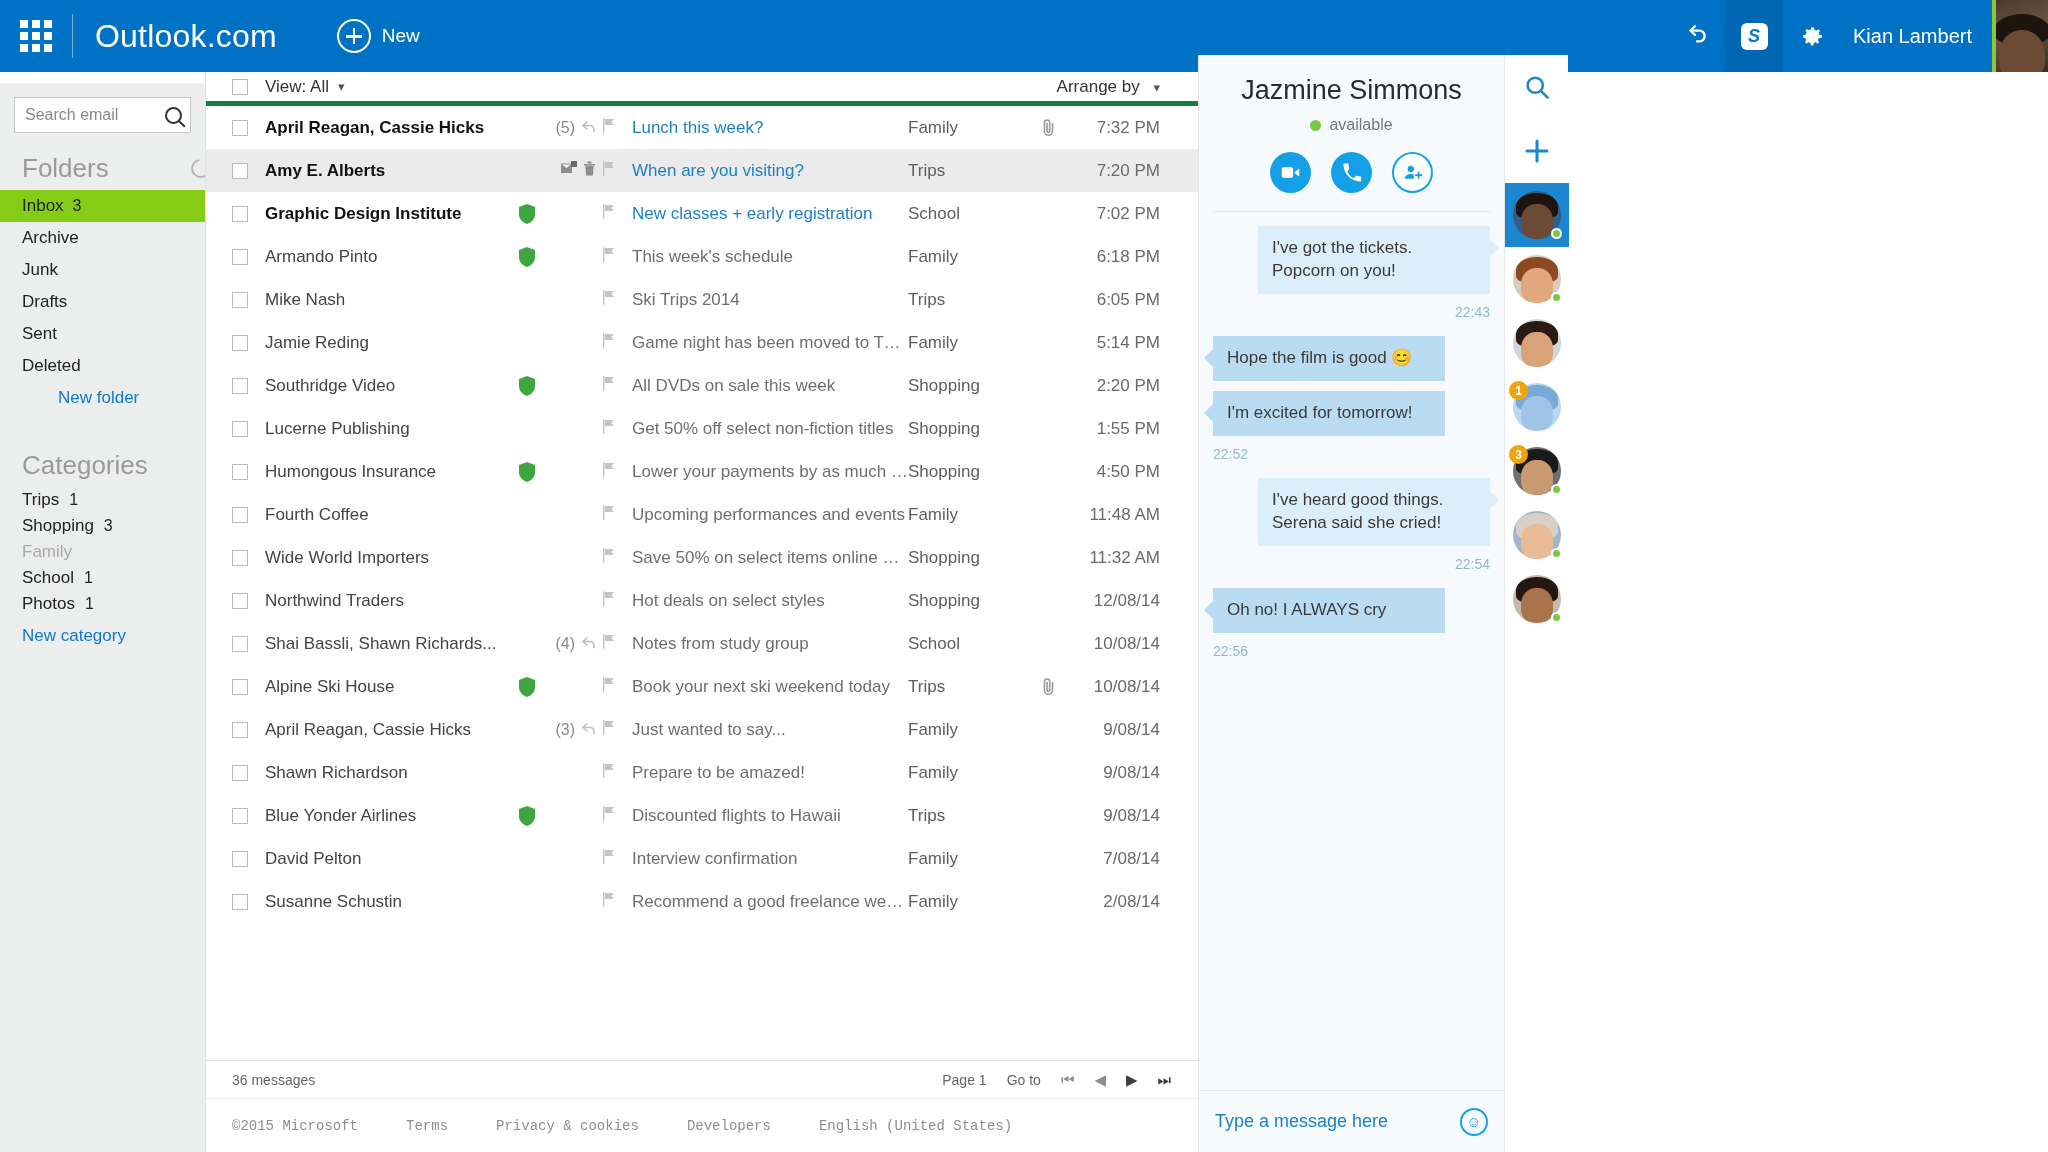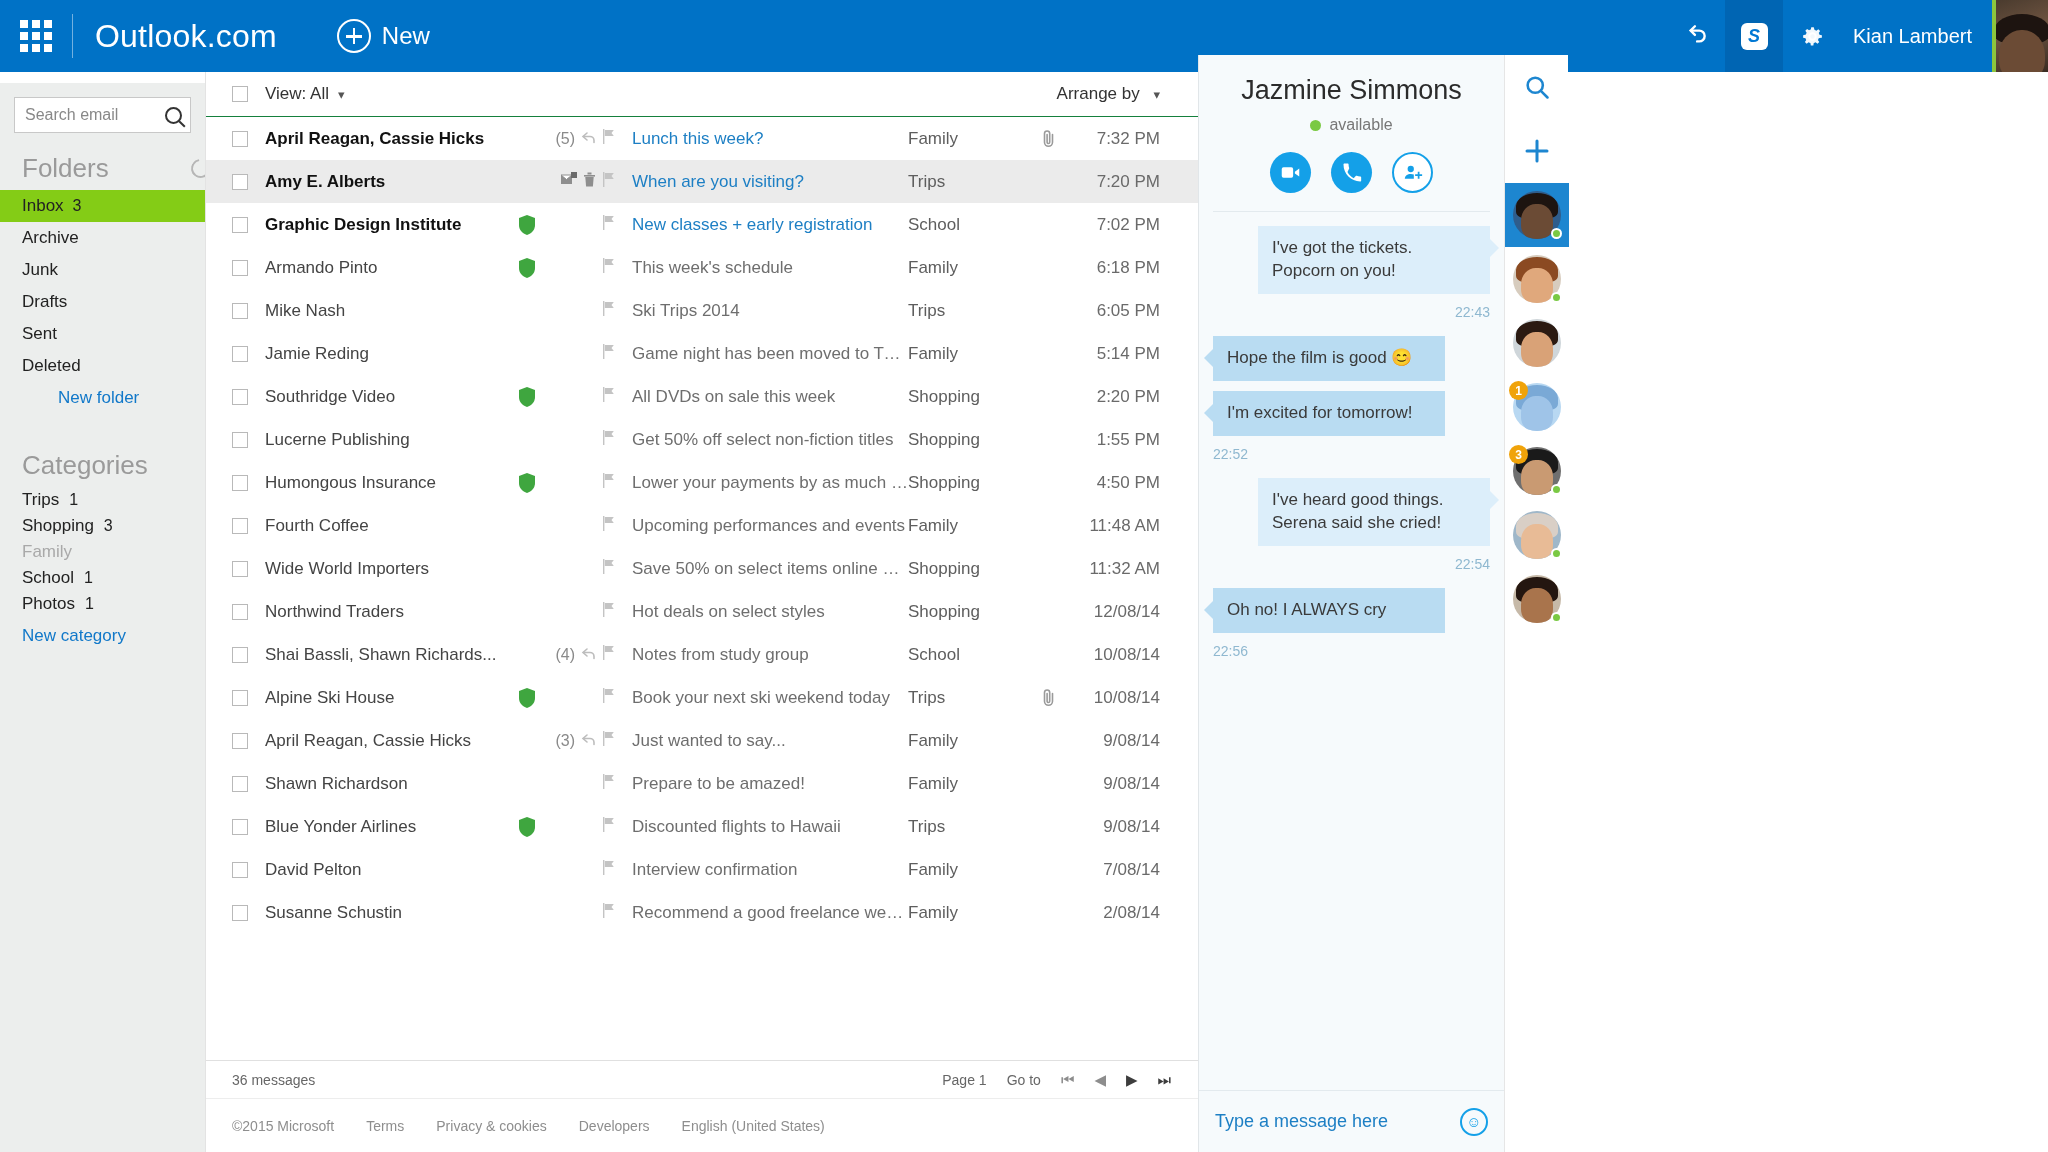--- a/index.html
+++ b/index.html
@@ -31,21 +31,21 @@
   }
   .newbtn .circ {
     width: 34px; height: 34px; border: 2px solid #fff; border-radius: 50%;
     position: relative;
   }
   .newbtn .circ::before, .newbtn .circ::after {
     content: ""; position: absolute; background: #fff;
   }
   .newbtn .circ::before { left: 7px; top: 14px; width: 16px; height: 2.5px; }
   .newbtn .circ::after { top: 7px; left: 13.7px; width: 2.5px; height: 16px; }
-  .newbtn span { color: #fff; font-size: 24px; font-weight: 300; }
+  .newbtn span { color: #fff; font-size: 19px; font-weight: 300; }
 
   .topbar-right {
     margin-left: auto; display: flex; align-items: center; height: 72px;
   }
   .tb-icon {
     width: 58px; height: 72px; display: flex; align-items: center; justify-content: center;
     color: #fff; cursor: pointer;
   }
   .tb-icon.skype { background: #0065b3; }
   .skype-badge {
@@ -115,22 +115,22 @@
   .cat.muted { color: #a9a9a9; }
   .cat.link { color: #1178c9; }
   .cat .cnt { font-size: 16px; }
 
   
   .list {
     position: absolute; top: 72px; left: 205px; width: 993px; height: 1080px;
     background: #fff; border-left: 1px solid #e3e3e3;
   }
   .list-head {
-    height: 45px; display: flex; align-items: center; padding: 0 38px 0 26px;
-    border-bottom: 1px solid #15803d;
+    height: 34px; display: flex; align-items: center; padding: 0 38px 0 26px;
+    border-bottom: 5px solid #15803d;
   }
   .cb {
     width: 16px; height: 16px; border: 1.5px solid #b9b9b9; background: #fff;
     flex: none; cursor: pointer;
   }
   .view-label { font-size: 17px; color: #333; margin-left: 17px; }
   .chev { margin-left: 9px; color: #555; font-size: 13px; }
   .arrange { margin-left: auto; font-size: 17px; color: #333; cursor: pointer; }
 
   .rows { height: 850px; overflow: hidden; }
@@ -167,22 +167,22 @@
     padding: 0 28px 0 26px; background: #fff;
   }
   .statusbar .msgs { font-size: 14px; color: #666; }
   .pager { margin-left: auto; display: flex; align-items: center; gap: 20px; }
   .pager .t { font-size: 14px; color: #666; cursor: pointer; }
   .pgbtn { color: #8d8d8d; font-size: 15px; cursor: pointer; }
   .pgbtn.on { color: #3d3d3d; }
 
   .footer {
     position: absolute; bottom: 0; left: 0; width: 993px; height: 54px;
-    display: flex; align-items: center; gap: 32px; padding-left: 26px;
-    border-top: 1px solid #ededed; background: #fff;
+    display: flex; align-items: center; gap: 48px; padding-left: 26px;
+    border-top: 1px solid #ededed; background: #fff; font-family: Liberation Mono, monospace;
   }
   .footer span, .footer a { font-size: 14px; color: #8e8e8e; text-decoration: none; cursor: pointer; }
 
   
   .chat {
     position: absolute; top: 55px; left: 1198px; width: 306px; height: 1097px;
     background: #f6fafc; border-left: 1px solid #e1e6e9;
   }
   .chat-head { padding-top: 20px; text-align: center; }
   .chat-name { font-size: 27px; color: #2b2b2b; font-weight: 300; }

